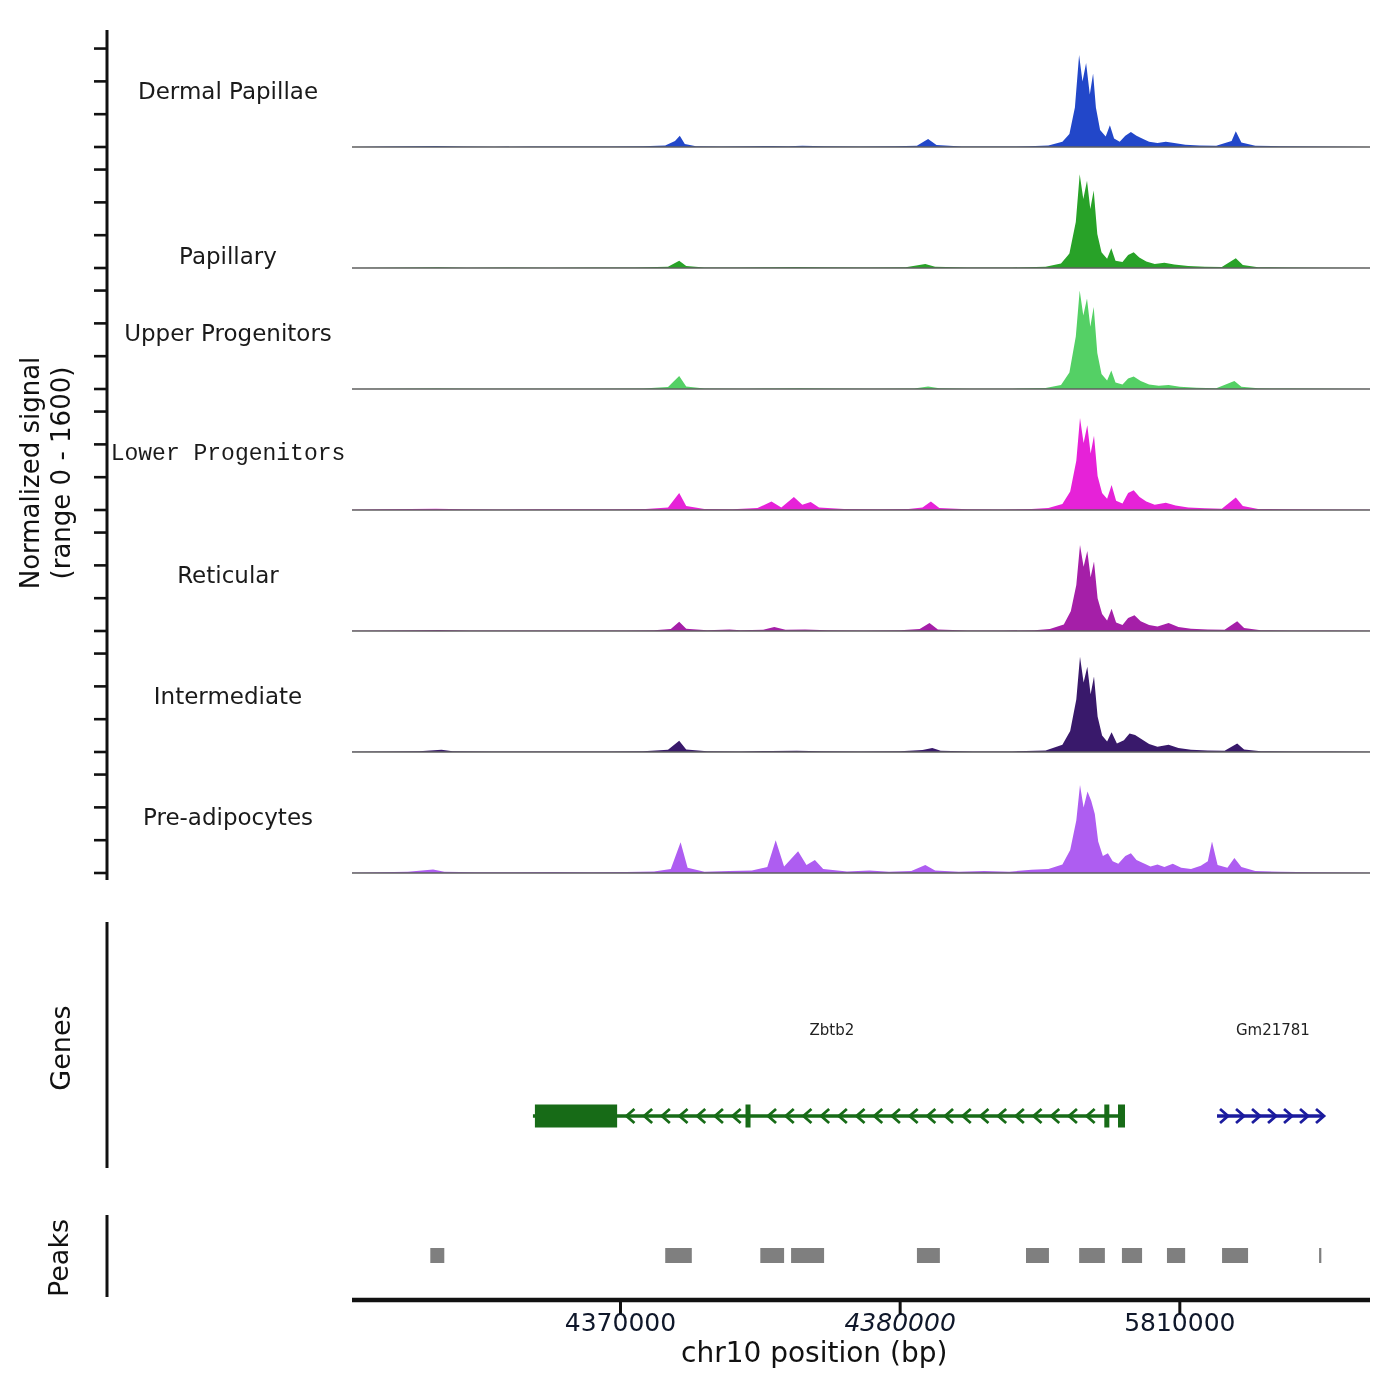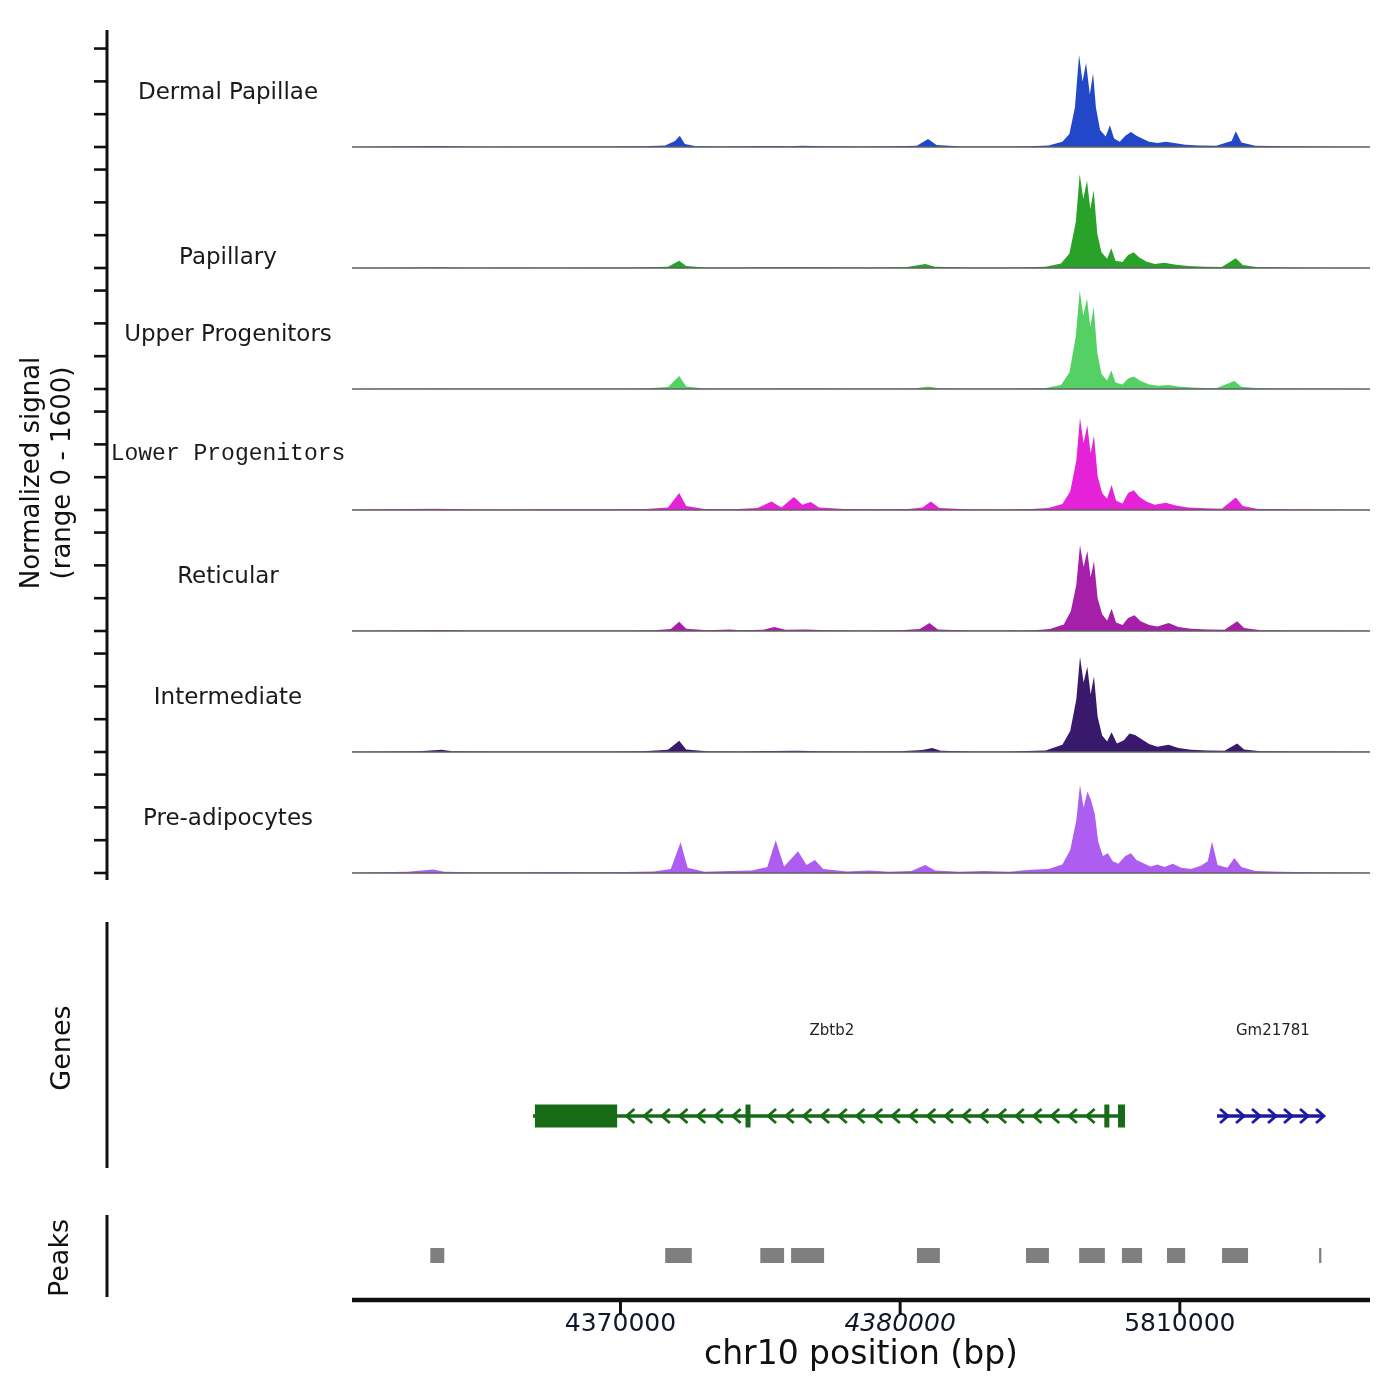--- a/index.html
+++ b/index.html
@@ -38,21 +38,21 @@
   .gene-label{
     position:absolute;width:220px;height:26px;margin-left:-110px;
     text-align:center;font-size:15px;line-height:26px;color:#222;white-space:nowrap;
   }
   .x-tick-label{
     position:absolute;width:180px;height:30px;margin-left:-90px;
     text-align:center;font-size:25px;line-height:30px;color:#0f172a;white-space:nowrap;
   }
   #x-axis-title{
     position:absolute;left:681px;top:1334px;width:360px;height:38px;
-    text-align:center;font-size:33px;line-height:38px;color:#111;white-space:nowrap;
+    font-size:28px;line-height:38px;color:#111;white-space:nowrap;
   }
 </style>
 </head>
 <body>
 
 <div id="figure">
   <svg id="canvas" width="1400" height="1400">
       <polygon points="352,147 352.0,146.9 385.6,146.6 413.5,146.3 435.9,146.1 463.9,146.6 494.6,146.7 531.0,146.5 570.1,146.6 609.3,146.5 642.9,146.3 665.2,145.4 675.0,141.1 679.8,135.8 684.8,144.0 696.0,146.2 721.2,146.5 749.1,146.3 771.5,145.9 788.3,146.2 802.3,145.7 824.6,146.2 861.0,146.5 894.6,146.3 916.9,145.7 928.1,139.1 936.5,145.0 961.7,146.5 995.2,146.6 1028.8,146.3 1048.4,145.4 1062.4,141.8 1069.4,133.9 1074.9,107.6 1079.1,55.1 1082.5,81.4 1086.1,63.0 1089.8,94.5 1093.1,73.5 1095.9,107.6 1100.1,129.9 1105.7,136.5 1109.9,125.3 1114.1,138.5 1119.7,141.8 1125.3,135.8 1130.9,131.9 1136.5,135.8 1142.1,138.5 1149.1,141.8 1157.5,143.1 1165.8,141.8 1174.2,143.1 1185.4,144.7 1199.4,145.4 1216.2,145.8 1231.6,141.1 1235.8,131.3 1241.4,142.4 1255.3,145.7 1280.5,146.3 1314.1,146.5 1347.6,146.7 1370.0,146.9 1370,147" fill="#2247c9" stroke="none"></polygon>
       <line x1="352" y1="147" x2="1370" y2="147" stroke="#5f5f5f" stroke-width="1.4"></line>
       <line x1="94" y1="147" x2="107" y2="147" stroke="#111" stroke-width="2.6"></line>

